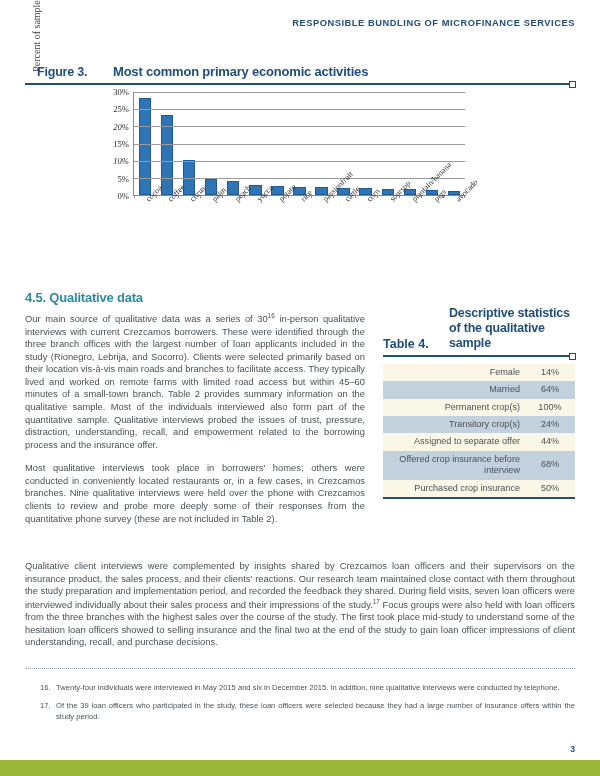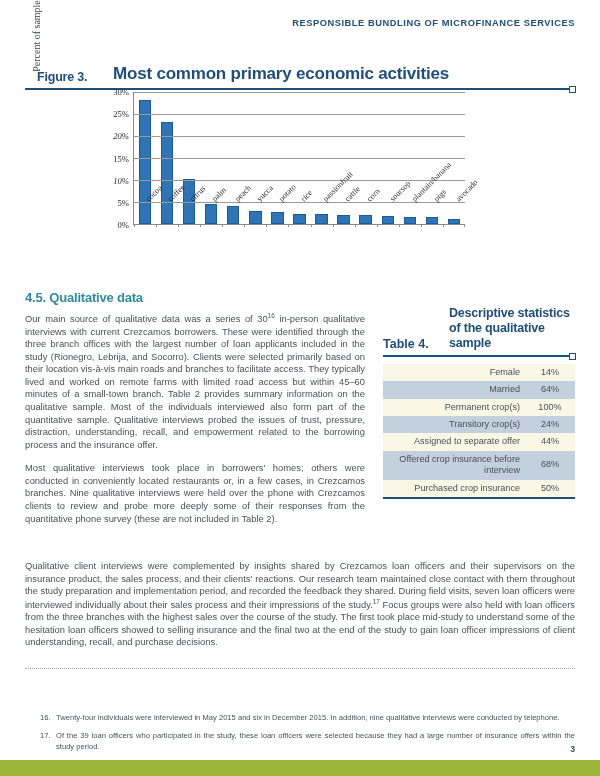--- a/index.html
+++ b/index.html
@@ -21,21 +21,21 @@
   }
 
   
   .cap-block { position:absolute; left:25px; right:25px; }
   .cap-row { display:flex; align-items:flex-end;margin-left:12px; }
   .cap-num {
     color:#1f4e79; font-size:12.5px; font-weight:bold;
     width:76px; flex:0 0 76px; letter-spacing:-0.2px;
   }
   .cap-title {
-    color:#1f4e79; font-size:17px; font-weight:bold;
+    color:#1f4e79; font-size:13px; font-weight:bold;
     letter-spacing:-0.2px; line-height:1.18;
   }
   .cap-rule {
     margin-top:4px; height:2px; background:#1f4e79; position:relative;
   }
   .cap-rule::after{
     content:""; position:absolute; right:-1px; top:-2px;
     width:5px; height:5px; background:#ffffff;
     border:1px solid #1f4e79;
   }
@@ -48,21 +48,21 @@
     position:absolute; left:-2px; top:4px;
     width:112px; height:14px;
     transform:rotate(-90deg); transform-origin:left top;
     margin-left:8px;
     font-family:"Liberation Serif", serif;
     font-size:10px; color:#3c4348;
     text-align:center; white-space:nowrap;
   }
 
   .plot {
-    position:absolute; left:108px; top:4px; right:110px; height:133px;
+    position:absolute; left:108px; top:4px; right:110px; height:104px;
     border-left:1.1px solid #8a8a8a; border-bottom:1.1px solid #8a8a8a;
   }
   .grid-line {
     position:absolute; left:0; right:0; height:1px; background:#9a9a9a;
   }
   .y-label {
     position:absolute; right:100%; margin-right:5px;
     transform:translateY(-50%);
     font-family:"Liberation Serif", serif;
     font-size:8.6px; color:#2b2b2b; white-space:nowrap;
@@ -130,21 +130,21 @@
     font-size:9.35px; line-height:1.345; text-align:justify; color:#4a5156;
   }
 
   
   .dotted {
     position:absolute; left:25px; top:668px; width:550px; height:1px;
     border-top:1px dotted #9aa6b0;
   }
 
   
-  .footnotes { position:absolute; left:40px; top:713px; width:535px; }
+  .footnotes { position:absolute; left:40px; top:683px; width:535px; }
   .fn { display:flex; font-size:7.6px; line-height:1.42; color:#4a5156; margin-bottom:7px; text-align:justify; }
   .fn-num { flex:0 0 16px; }
   .fn-txt { flex:1 1 auto; }
 
   
   .pageno {
     position:absolute; right:25px; top:744px;
     font-size:8.6px; font-weight:bold; color:#1f4e79;
   }
   .footer-bar {

